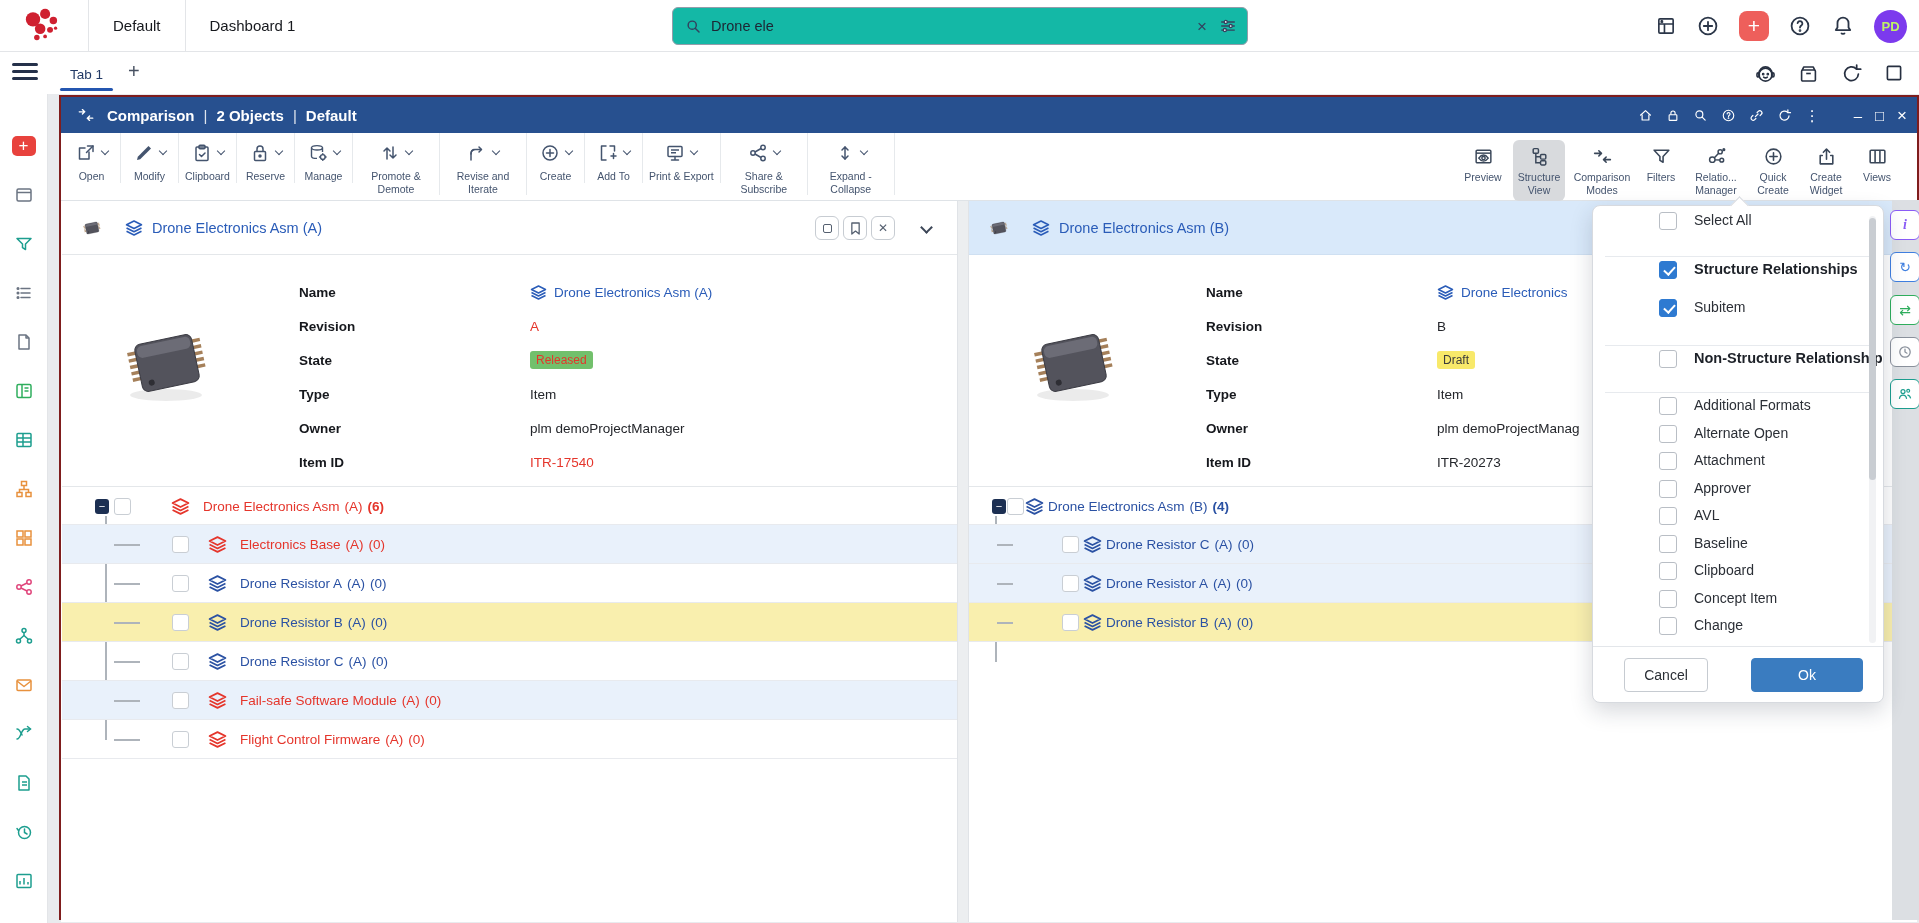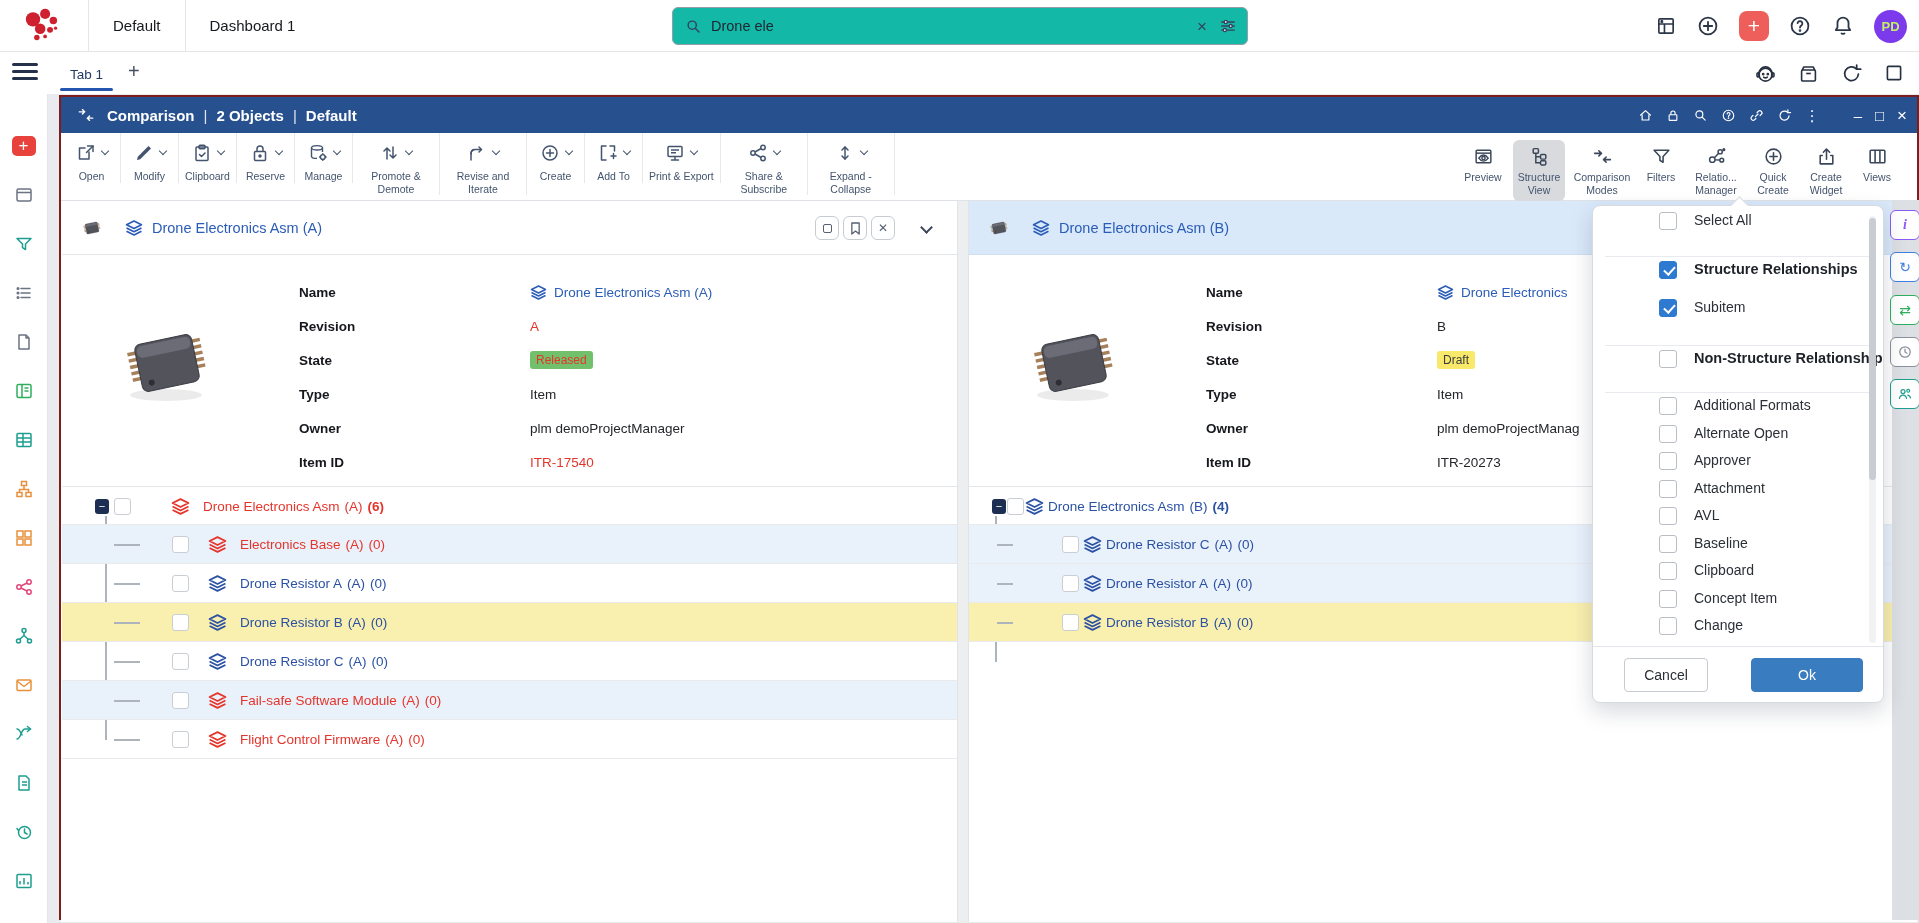--- a/index.html
+++ b/index.html
@@ -938,25 +938,25 @@
     <label class="pitem">
         <span class="cb"></span>
         <span class="lbl">Additional Formats</span>
       </label>
     <label class="pitem">
         <span class="cb"></span>
         <span class="lbl">Alternate Open</span>
       </label>
     <label class="pitem">
         <span class="cb"></span>
+        <span class="lbl">Attachment</span>
+      </label>
+    <label class="pitem">
+        <span class="cb"></span>
         <span class="lbl">Approver</span>
-      </label>
-    <label class="pitem">
-        <span class="cb"></span>
-        <span class="lbl">Attachment</span>
       </label>
     <label class="pitem">
         <span class="cb"></span>
         <span class="lbl">AVL</span>
       </label>
     <label class="pitem">
         <span class="cb"></span>
         <span class="lbl">Baseline</span>
       </label>
     <label class="pitem">

